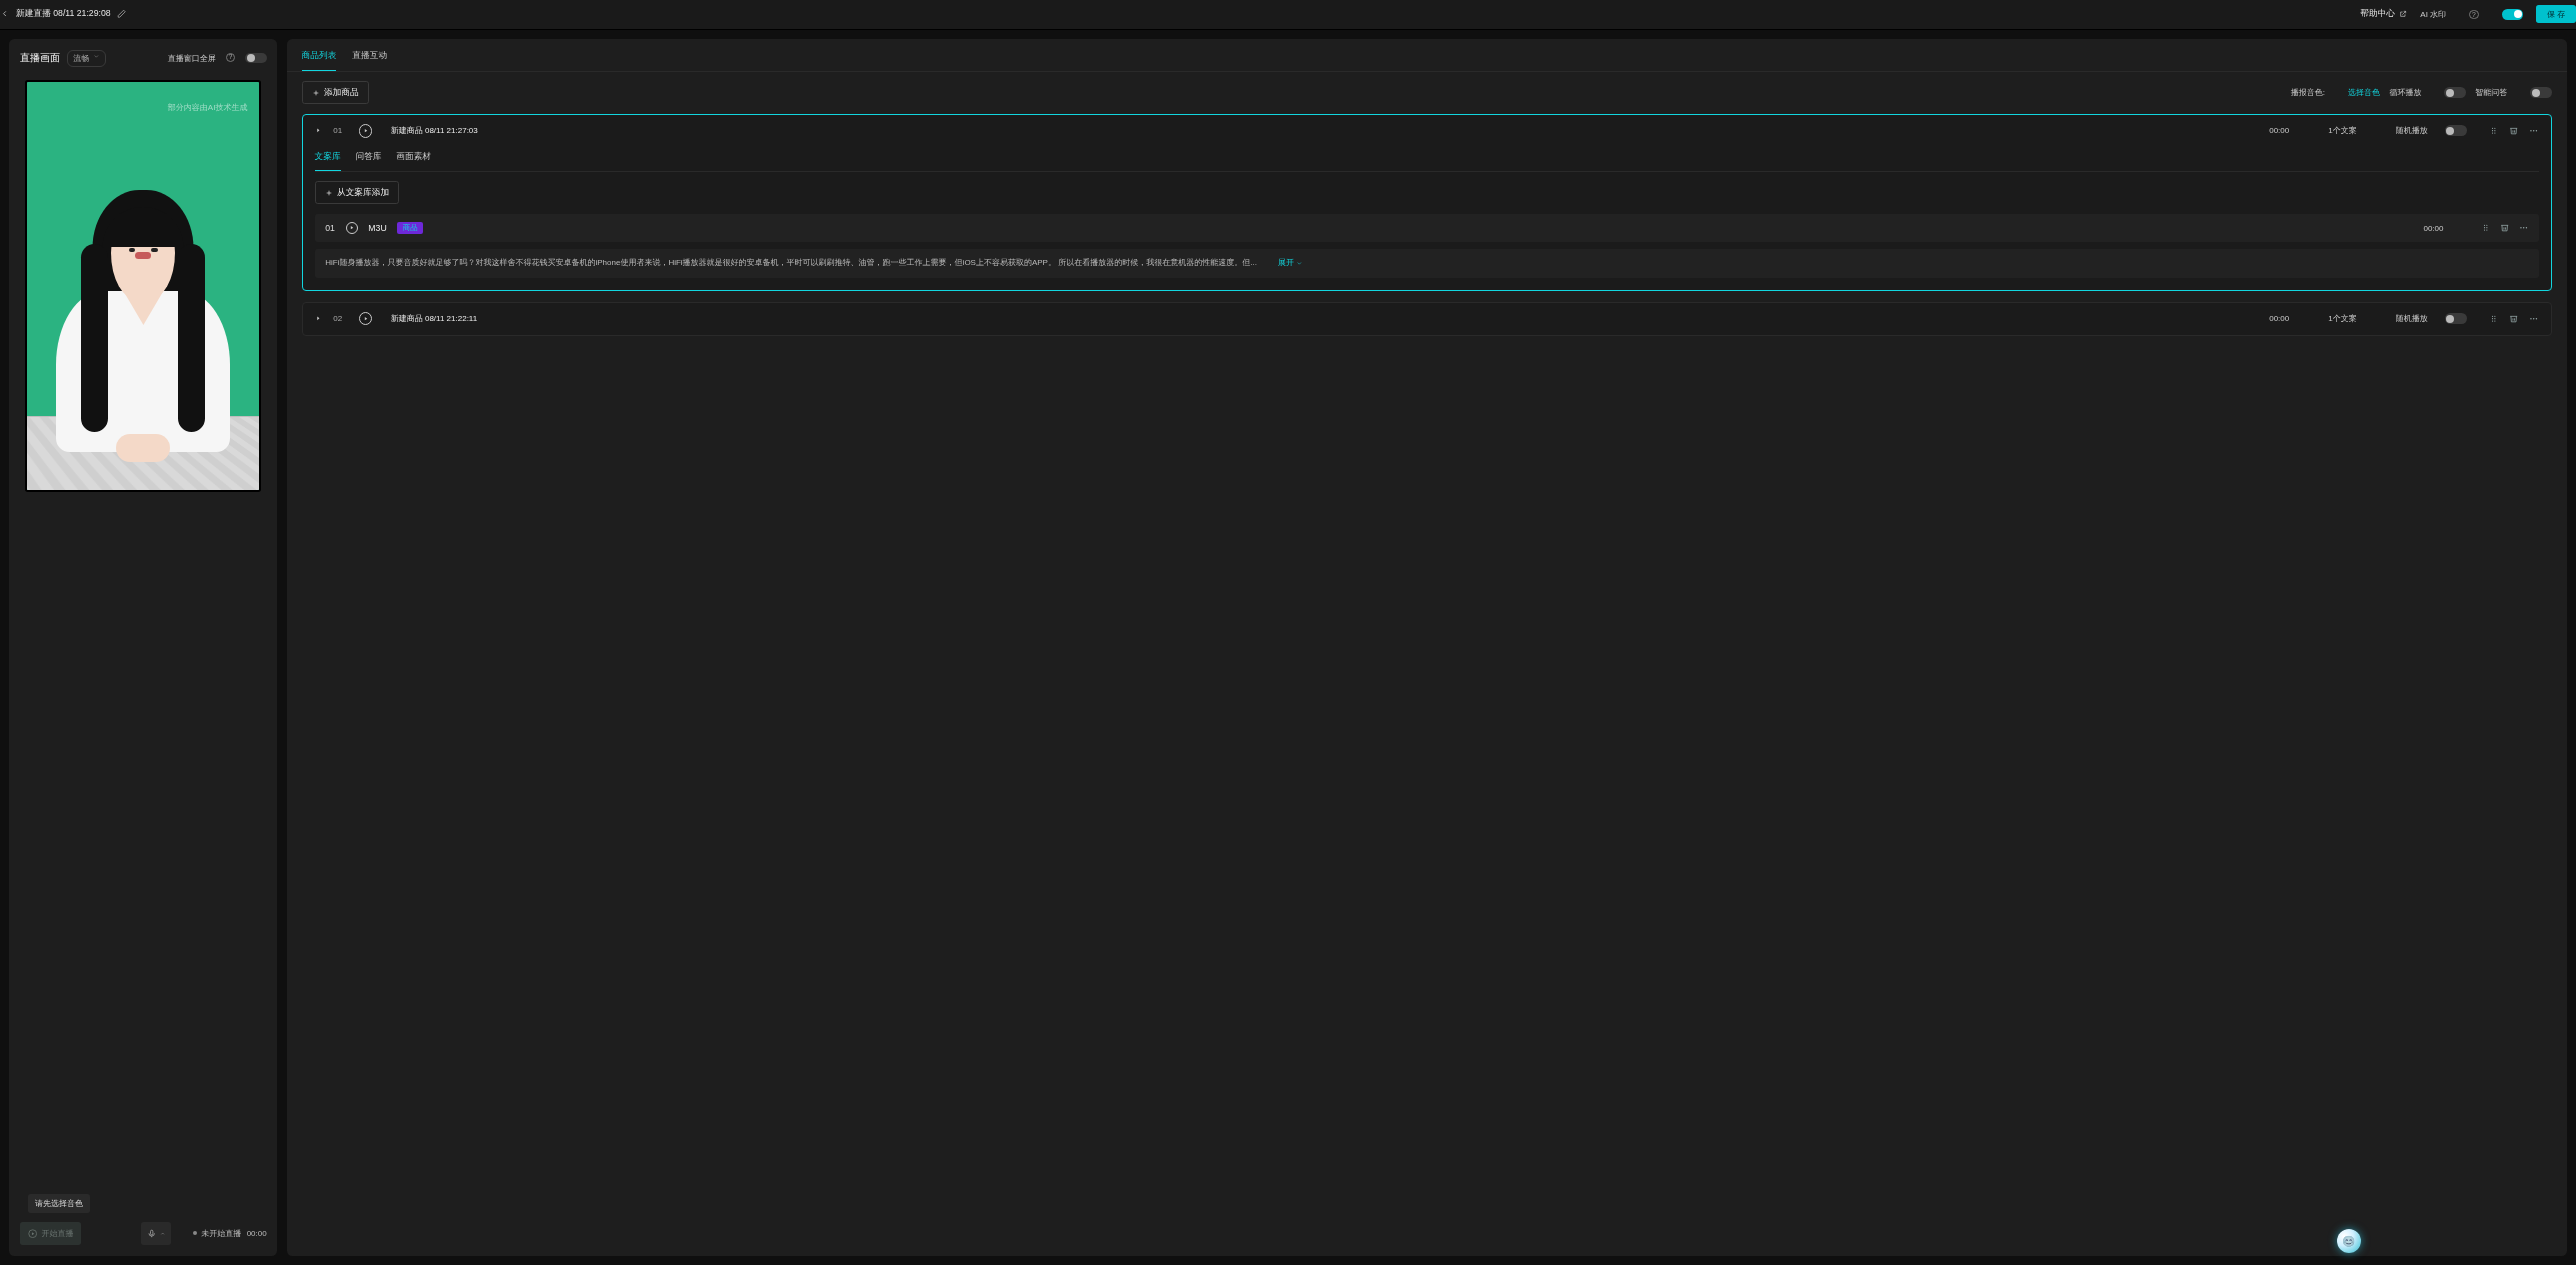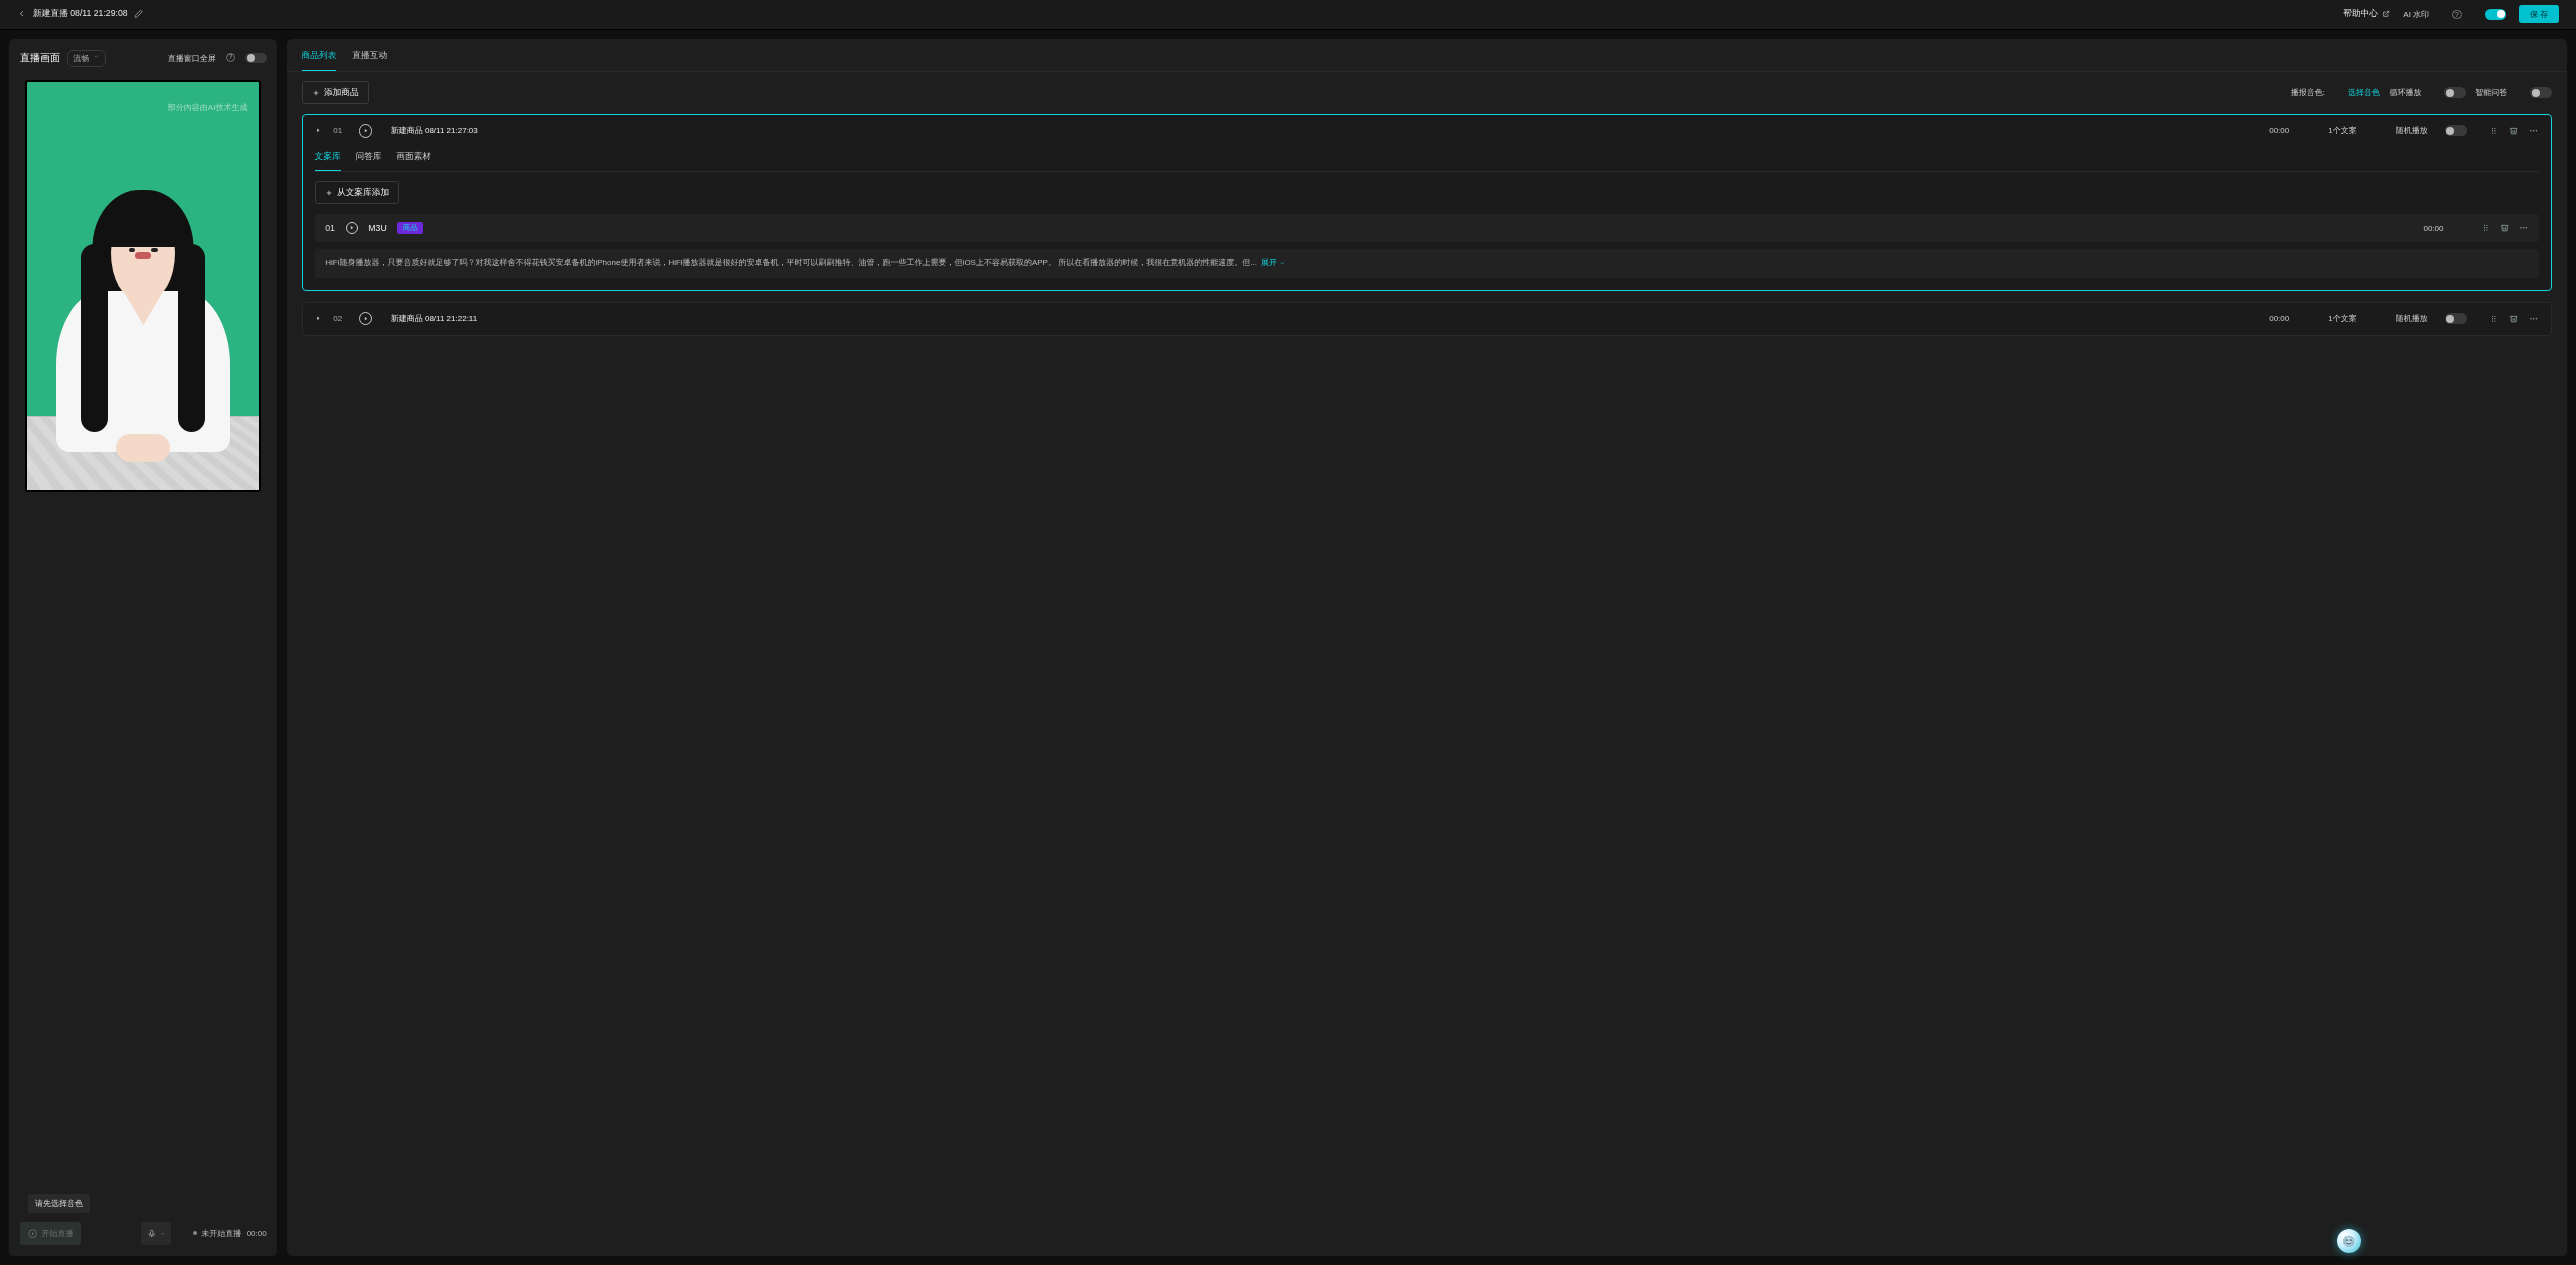--- a/index.html
+++ b/index.html
@@ -13,21 +13,21 @@
     transform-origin: top left;
     overflow: hidden;
   }
   
   .topbar {
     height: 29.5px;
     background: #1a1a1a;
     border-bottom: 0.7px solid #000;
     display: flex;
     align-items: center;
-    padding: 0 17px;
+    padding: 0 0;
     justify-content: space-between;
   }
   .topbar-left { display:flex; align-items:center; gap:6.7px; }
   .back-icon svg { width:9.4px; height:9.4px; }
   .topbar-right { display:flex; align-items:center; gap:13.4px; }
   .help-link { display:flex; align-items:center; gap:4px; color:#e5e5e5; cursor:pointer;margin-left:20px;}
   .save-btn {
     background:#00c1cd; color:#012b2d; border:none; border-radius:2.7px;
     padding:3.4px 10.7px; font-size:8px; cursor:pointer;
   }
@@ -186,21 +186,21 @@
   .script-index{ color:#ddd; font-size:8.7px;}
   .script-play{ width:12px;height:12px;border:0.9px solid #ccc;border-radius:50%; display:flex;align-items:center;justify-content:center;}
   .script-title{ color:#eee; font-size:8.7px;}
   .tag{ background:#6d28d9; color:#12d6df; font-size:7.4px; padding:1.3px 5.4px; border-radius:2px;}
   .script-time{ color:#ccc; font-size:8px; margin-left:auto;}
   .script-actions{ display:flex; gap:9.4px; margin-left:27px;}
   .script-text{
     background:#222; border-radius:2.7px; padding:8px 10.7px; margin-top:6.7px;
     color:#bbb; font-size:8px; line-height:1.6; position:relative;
   }
-  .expand-link{ color:#12d6df; cursor:pointer; margin-left:2px; white-space:nowrap;font-family:Liberation Serif, serif;}
+  .expand-link{ color:#12d6df; cursor:pointer; margin-left:19px; white-space:nowrap;font-family:Liberation Serif, serif;}
   .expand-link svg{ width:6.7px;height:6.7px; vertical-align:middle;}
 
   
   .bot-bubble{
     position:fixed; right:215px; bottom:12px;
     width:24px;height:24px;border-radius:50%;
     background:radial-gradient(circle at 30% 30%, #fff, #cfefff 40%, #7fd7e8 70%, #3ab0c8);
     box-shadow:0 0 8px rgba(44,200,230,.6);
     display:flex;align-items:center;justify-content:center; font-size:10.7px;
   }

